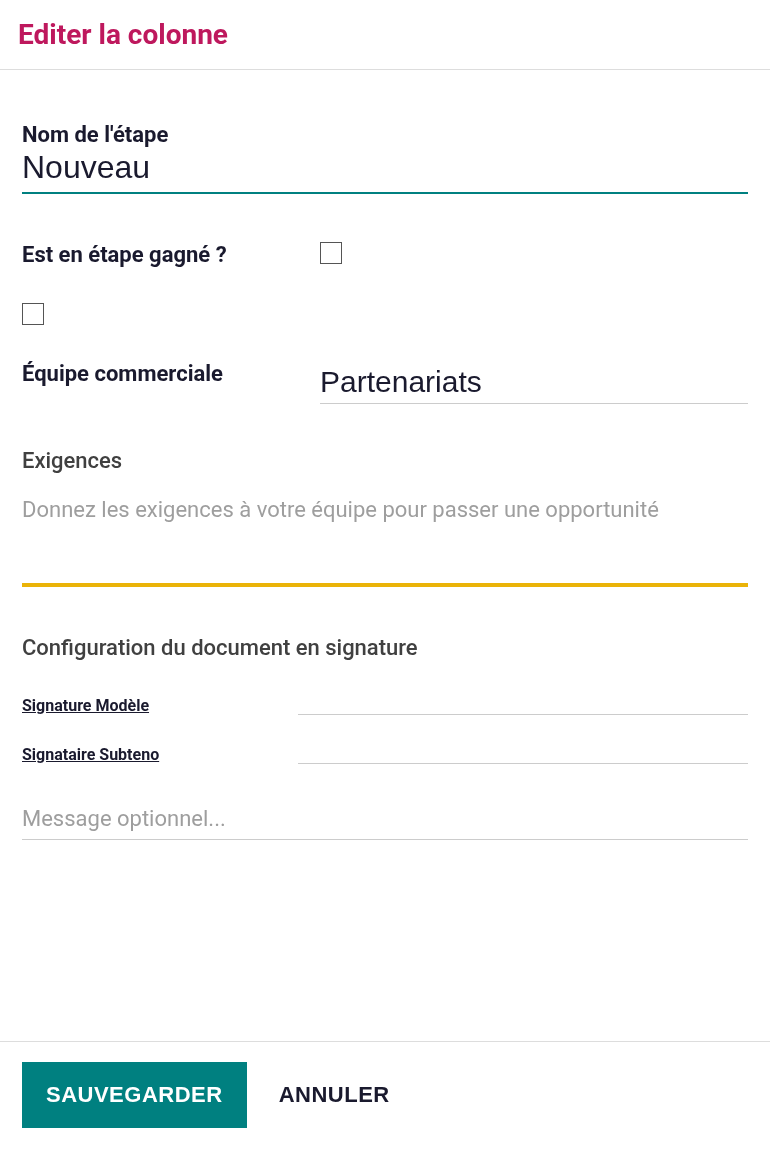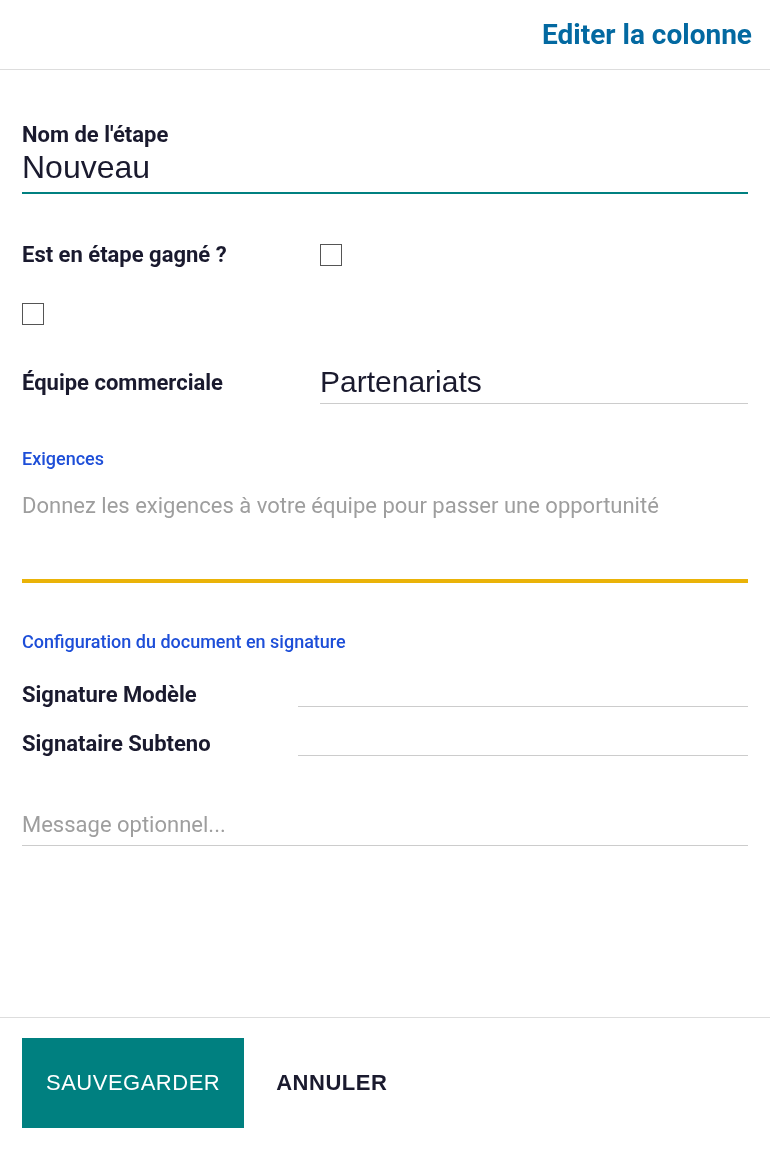--- a/index.html
+++ b/index.html
@@ -20,22 +20,21 @@
     display: flex;
     flex-direction: column;
   }
   .dialog-header {
     padding: 18px 18px 18px 18px;
     border-bottom: 1px solid #ddd;
   }
   .dialog-title {
     font-size: 28px;
     font-weight: 700;
-    color: #0369a1;
-    text-align: right;
+    color: #be185d;
   }
   .dialog-body {
     flex: 1;
     padding: 24px 22px 0 22px;
     overflow-y: auto;
   }
   .field-group {
     margin-bottom: 8px;
   }
   .stage-name-label {
@@ -55,21 +54,21 @@
     border-bottom: 2px solid #008080;
     padding: 0 0 6px 0;
     outline: none;
     background: transparent;
   }
   .form-rows {
     margin-top: 48px;
   }
   .form-row {
     display: flex;
-    align-items: center;
+    align-items: flex-start;
     margin-bottom: 24px;
     margin-top: 36px;
   }
   .form-label {
     width: 298px;
     font-size: 22px;
     font-weight: 700;
     color: #1a1a2e;
     flex-shrink: 0;
   }
@@ -86,23 +85,23 @@
     font-size: 30px;
     font-weight: 400;
     color: #1a1a2e;
     border: none;
     border-bottom: 1px solid #ccc;
     padding: 4px 0;
     outline: none;
     background: transparent;
   }
   .section-title {
-    font-size: 18px;
+    font-size: 22px;
     font-weight: 500;
-    color: #1d4ed8;
+    color: #404040;
     margin-top: 44px;
     margin-bottom: 20px;
   }
   .requirements-input {
     width: 100%;
     font-size: 22px;
     font-weight: 400;
     color: #1a1a2e;
     border: none;
     border-bottom: 4px solid #eab308;
@@ -118,65 +117,66 @@
   .signature-rows {
     margin-top: 20px;
   }
   .signature-row {
     display: flex;
     align-items: flex-end;
     margin-bottom: 14px;
   }
   .signature-label {
     width: 276px;
-    font-size: 22px;
+    font-size: 16px;
     font-weight: 700;
     color: #1a1a2e;
     flex-shrink: 0;
+    text-decoration: underline;
   }
   .signature-input {
     flex: 1;
     font-size: 22px;
     border: none;
     border-bottom: 1px solid #ccc;
     padding: 4px 0;
     outline: none;
     background: transparent;
   }
   .optional-message {
     width: 100%;
     font-size: 22px;
     font-weight: 400;
     color: #737373;
     border: none;
     border-bottom: 1px solid #ccc;
     padding: 4px 0 8px 0;
-    margin-top: 38px;
+    margin-top: 24px;
     outline: none;
     background: transparent;
     font-family: inherit;
   }
   .optional-message::placeholder {
     color: #9e9e9e;
   }
   .dialog-footer {
     border-top: 1px solid #ddd;
     padding: 20px 22px 28px 22px;
     display: flex;
     gap: 24px;
     align-items: center;
   }
   .btn-primary {
     background: #008080;
     color: #ffffff;
     border: none;
     font-size: 22px;
-    font-weight: 400;
+    font-weight: 700;
     letter-spacing: 0.5px;
-    padding: 32px 24px;
+    padding: 20px 24px;
     cursor: pointer;
   }
   .btn-secondary {
     background: transparent;
     color: #1a1a2e;
     border: none;
     font-size: 22px;
     font-weight: 700;
     letter-spacing: 0.5px;
     padding: 16px 8px;

